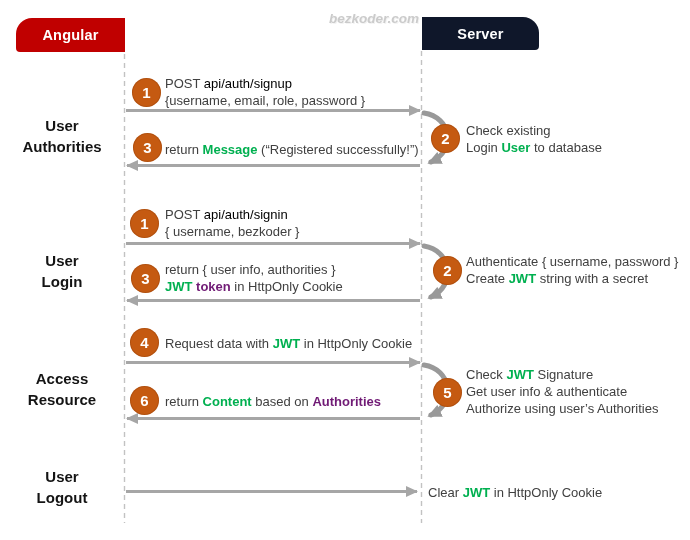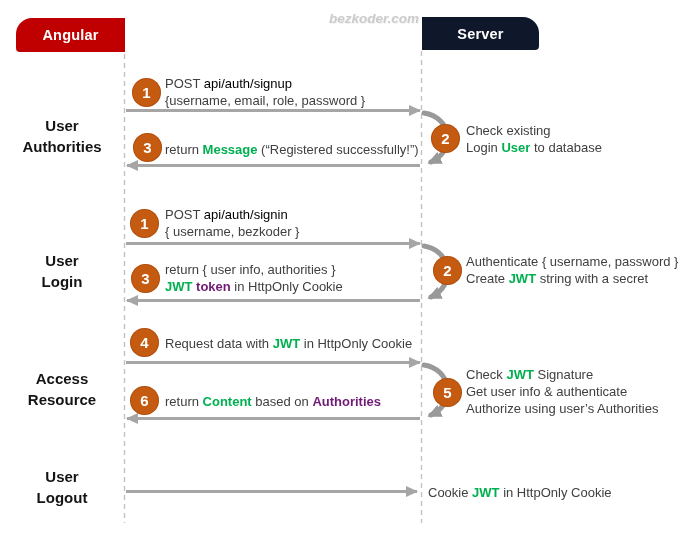--- a/index.html
+++ b/index.html
@@ -119,15 +119,15 @@
   <div class="msg" style="left:165px;top:278px"><span class="seg-green">JWT</span><span class="seg-n"> </span><span class="seg-bold">token</span><span class="seg-n"> in HttpOnly Cookie</span></div>
   <div class="msg" style="left:466px;top:253px"><span class="seg-n">Authenticate { username, password }</span></div>
   <div class="msg" style="left:466px;top:270px"><span class="seg-n">Create </span><span class="seg-green">JWT</span><span class="seg-n"> string with a secret</span></div>
 
   <div class="msg" style="left:165px;top:335px"><span class="seg-n">Request data with </span><span class="seg-green">JWT</span><span class="seg-n"> in HttpOnly Cookie</span></div>
   <div class="msg" style="left:165px;top:393px"><span class="seg-n">return </span><span class="seg-green">Content</span><span class="seg-n"> based on </span><span class="seg-bold">Authorities</span></div>
   <div class="msg" style="left:466px;top:366px"><span class="seg-n">Check </span><span class="seg-green">JWT</span><span class="seg-n"> Signature</span></div>
   <div class="msg" style="left:466px;top:383px"><span class="seg-n">Get user info &amp; authenticate</span></div>
   <div class="msg" style="left:466px;top:400px"><span class="seg-n">Authorize using user’s Authorities</span></div>
 
-  <div class="msg" style="left:428px;top:484px"><span class="seg-n">Cookie </span><span class="seg-green">JWT</span><span class="seg-n"> in HttpOnly Cookie</span></div>
+  <div class="msg" style="left:428px;top:484px"><span class="seg-n">Clear </span><span class="seg-green">JWT</span><span class="seg-n"> in HttpOnly Cookie</span></div>
 
 </div>
 
 </body></html>

